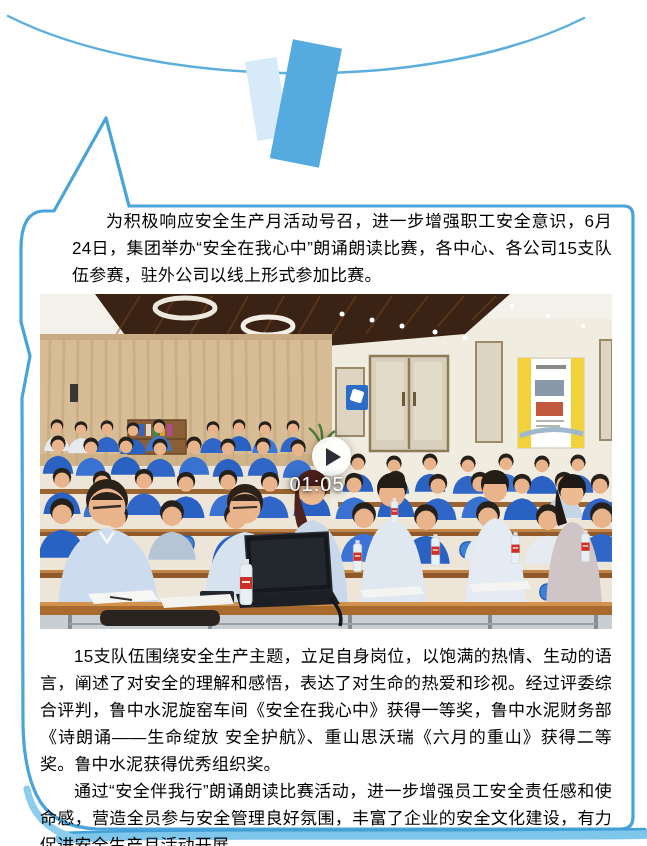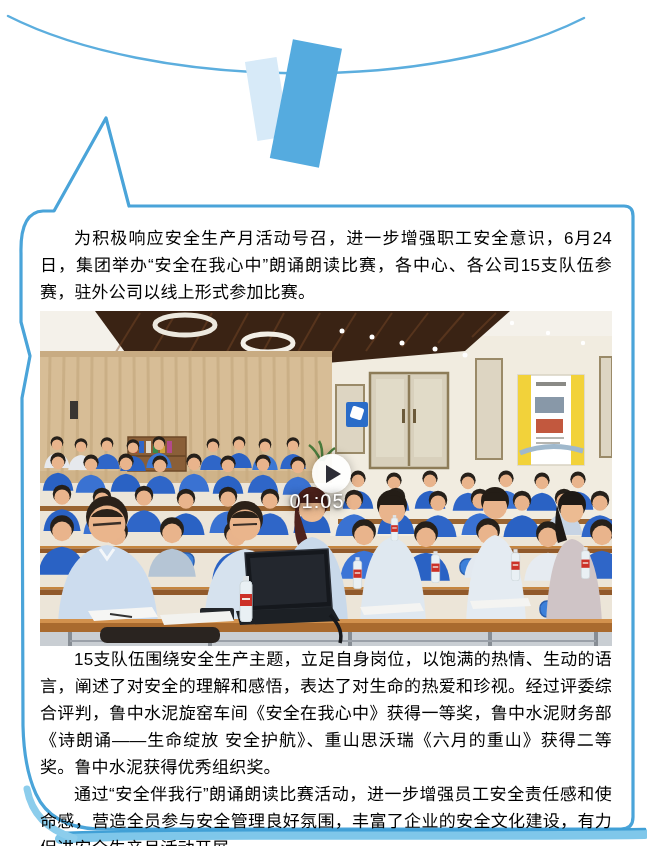--- a/index.html
+++ b/index.html
@@ -7,22 +7,22 @@
     width:647px;height:846px;position:relative;overflow:hidden;
     background:#ffffff;
     font-family:"Liberation Sans","DejaVu Sans",sans-serif;
   }
   .decor-svg{position:absolute;left:0;top:0;width:647px;height:846px;pointer-events:none;}
   .content{position:absolute;left:40px;top:206px;width:572px;}
   p.para{
     margin:0;font-size:17px;line-height:27px;color:#000;
     text-align:justify;text-indent:2em;letter-spacing:.2px;
   }
-  p.p1{padding:19px 0 3px;}
-  p.p2{padding-top:0;}
+  p.p1{padding:2px 0 3px;margin-left:32px;}
+  p.p2{padding-top:14px;}
   p.p3{padding-top:0;}
   .video{
     position:relative;width:572px;height:335px;margin:2px 0 0;
     background:#000;cursor:pointer;
   }
   .photo-svg{display:block;width:572px;height:335px;}
   .play-btn{
     position:absolute;left:272px;top:143px;width:39px;height:39px;border-radius:50%;
     background:rgba(255,255,255,.93);
     box-shadow:0 0 10px rgba(0,0,0,.25);

